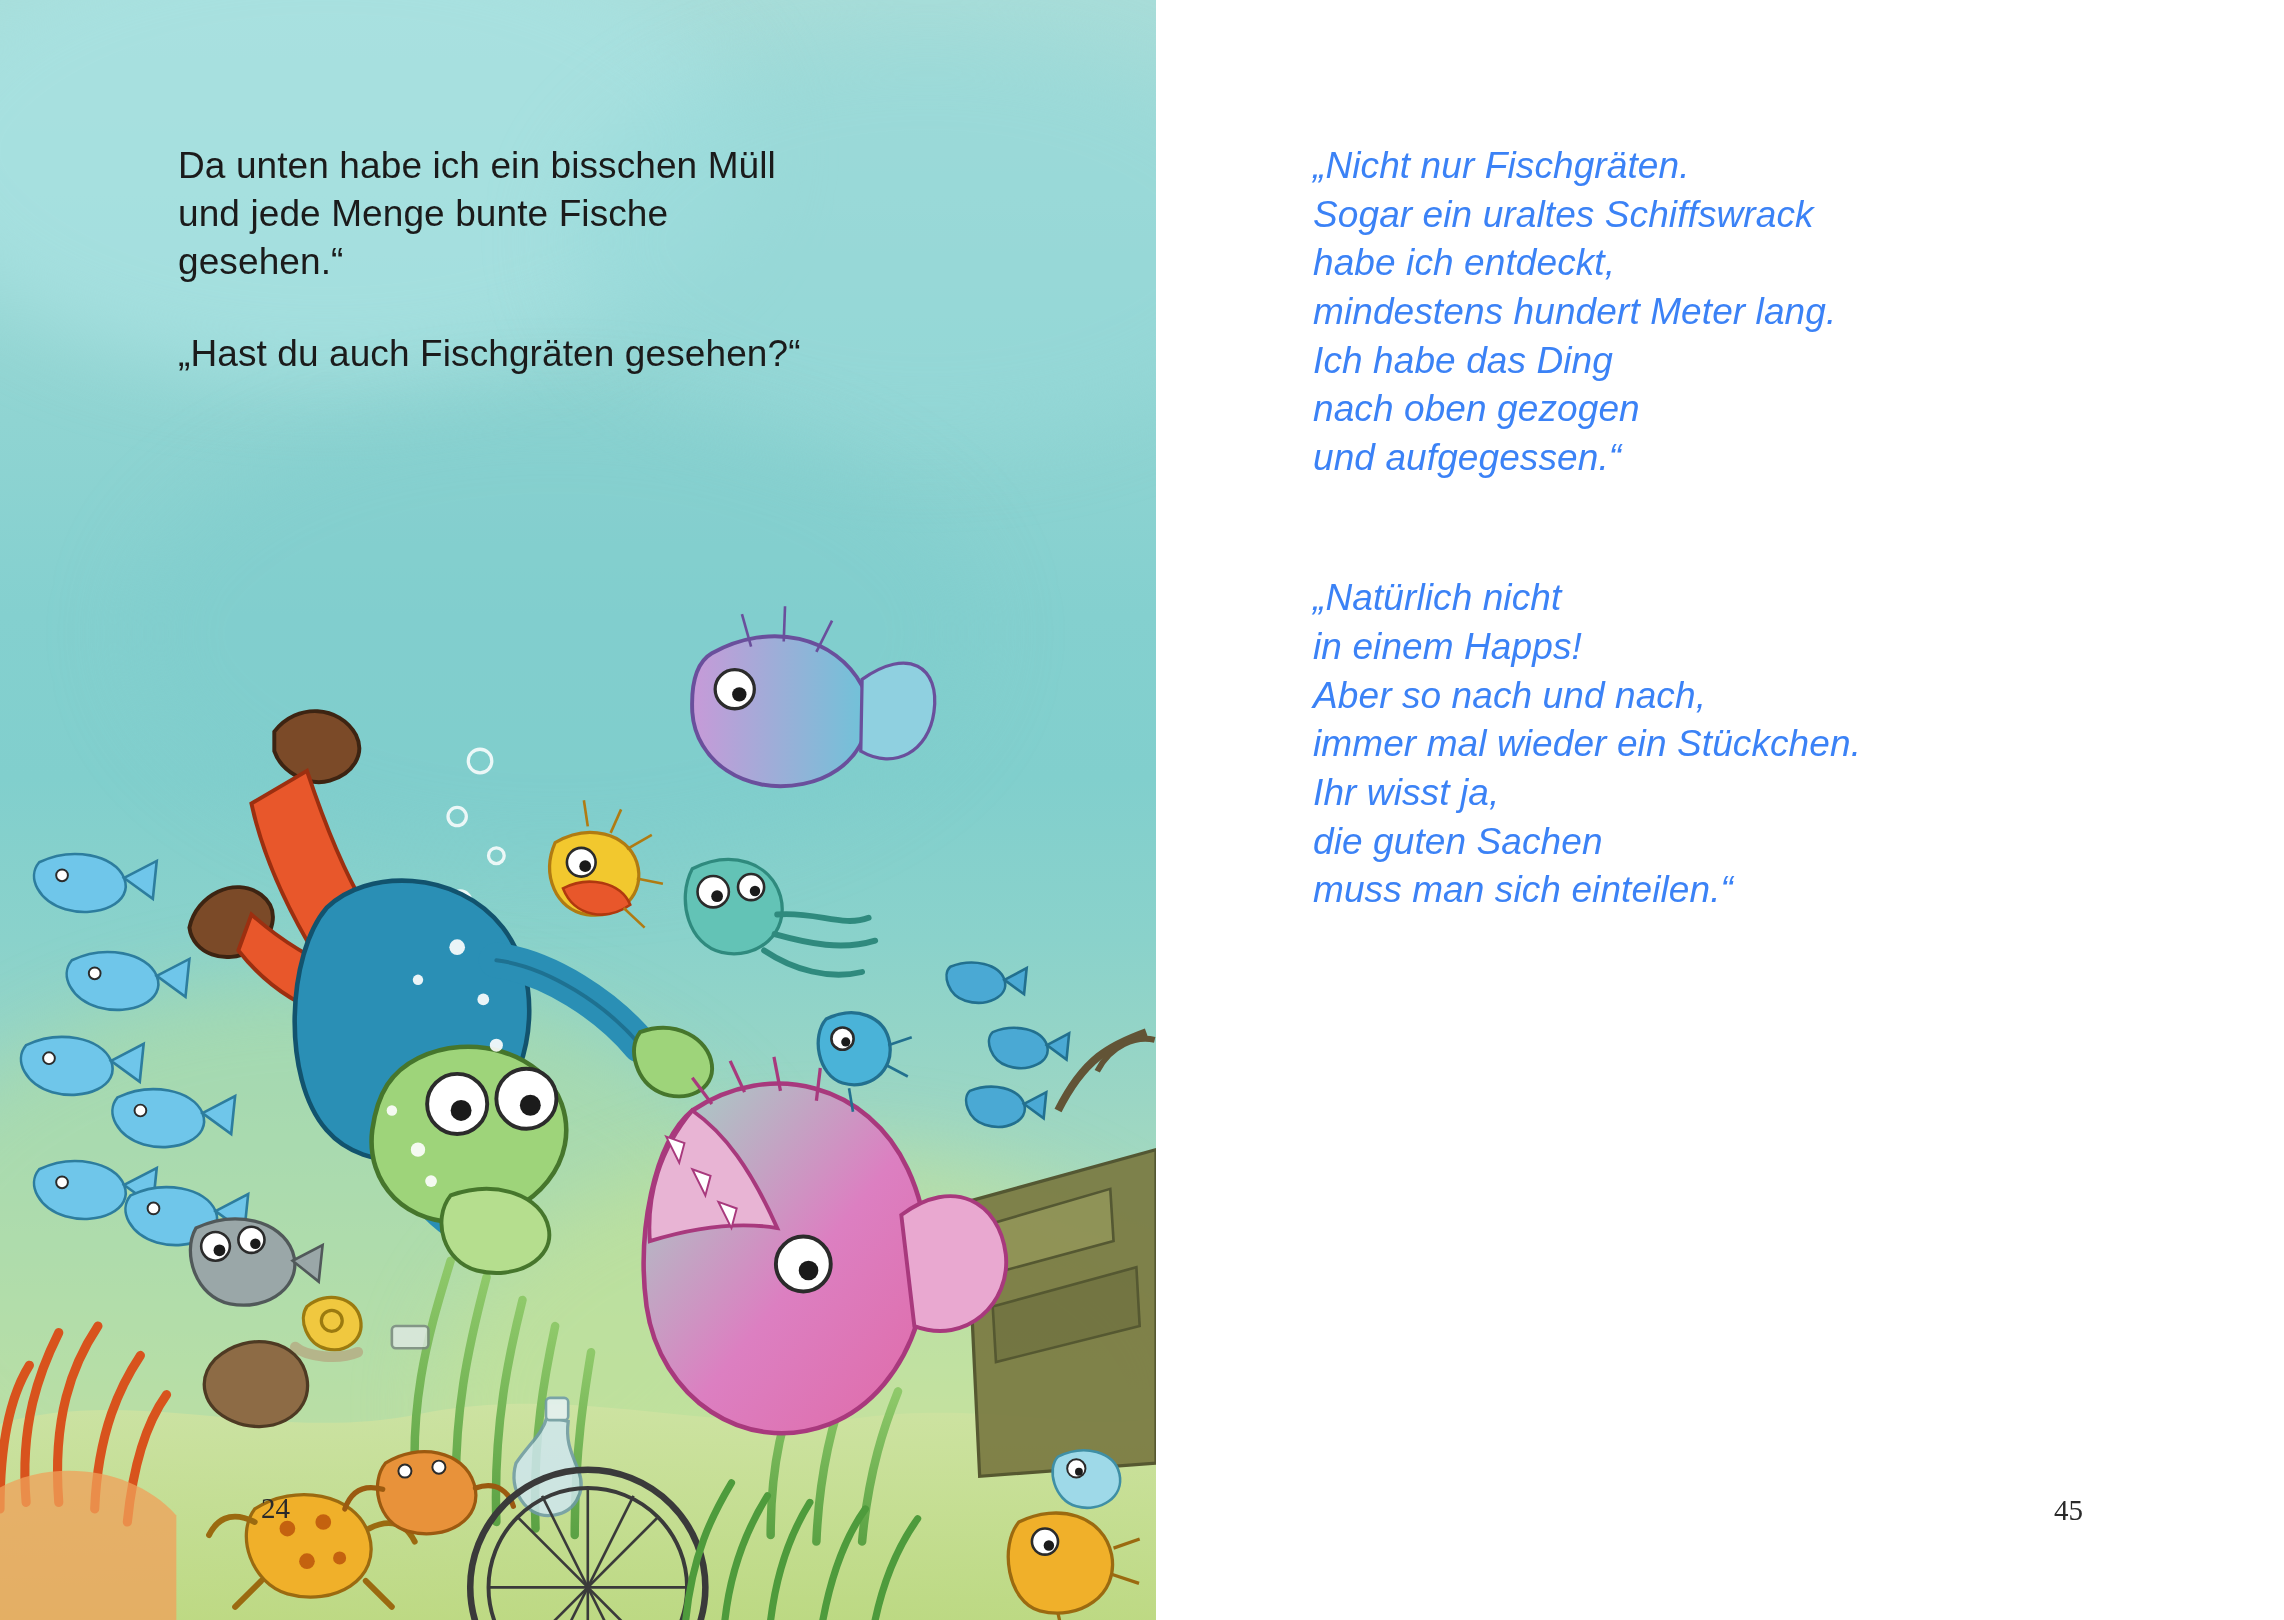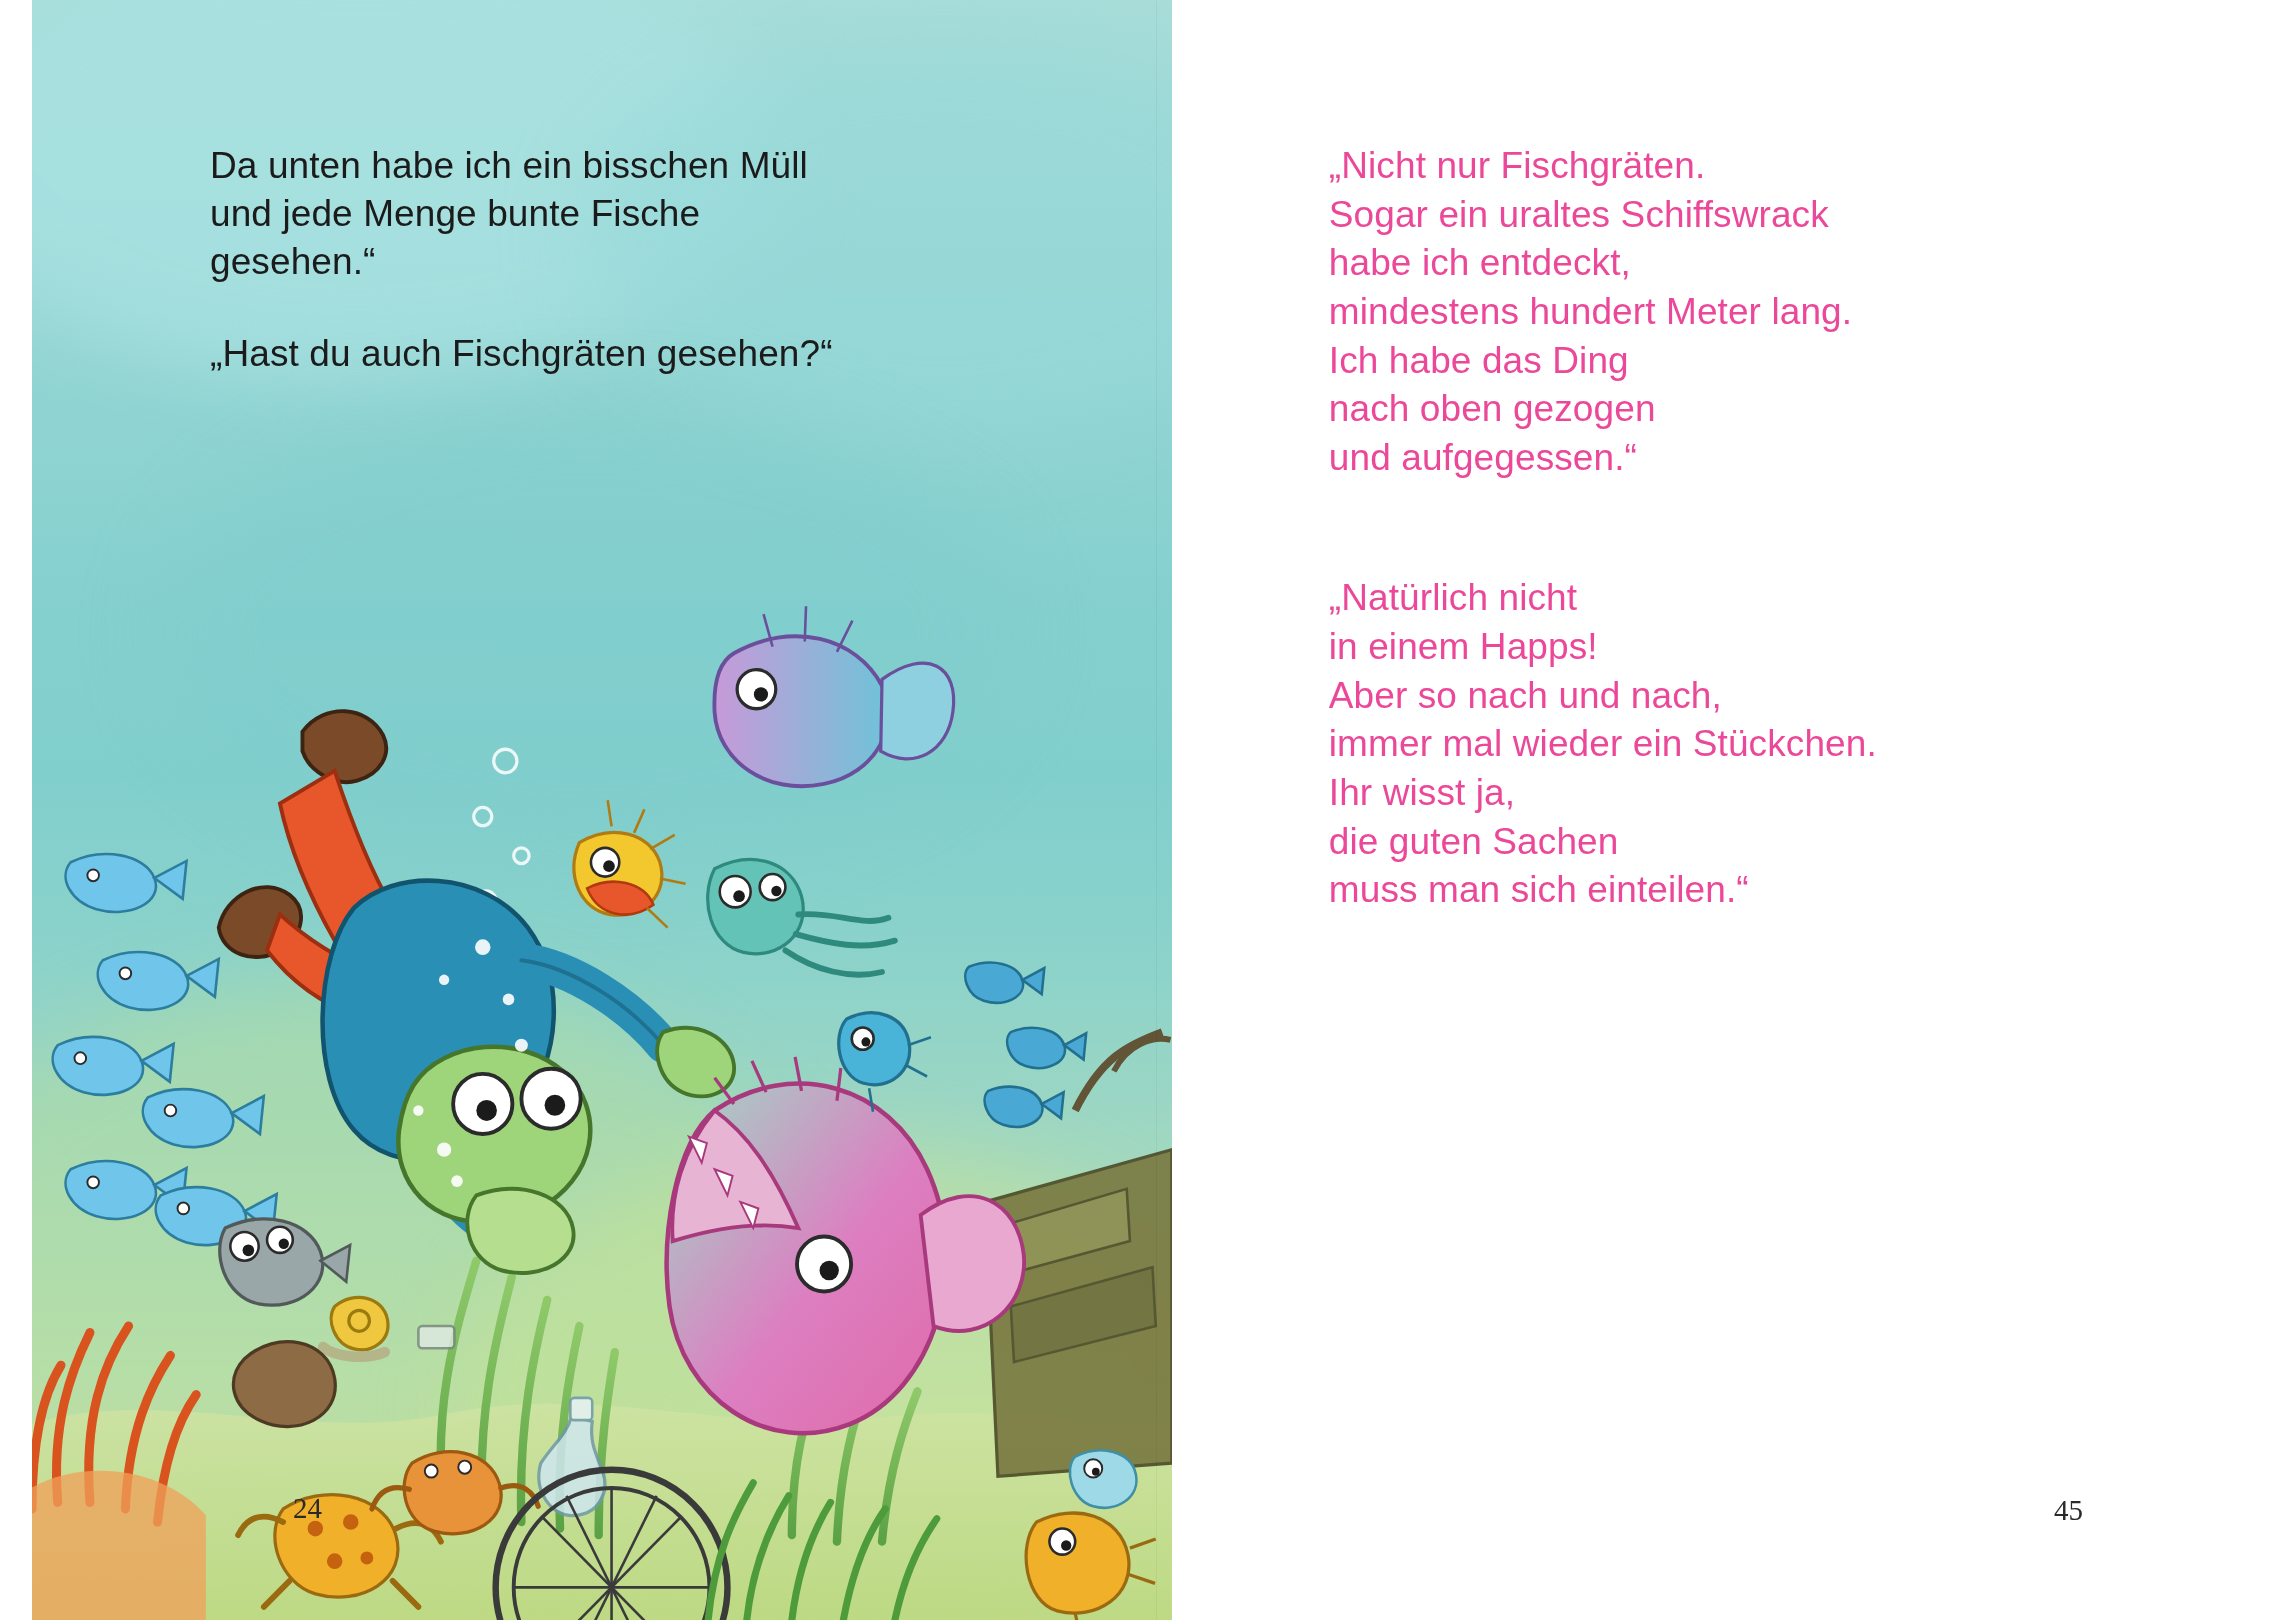--- a/index.html
+++ b/index.html
@@ -12,21 +12,20 @@
     width: 2284px;
     height: 1620px;
     font-family: "Liberation Sans", sans-serif;
     overflow: hidden;
   }
   .spread {
     position: relative;
     width: 2284px;
     height: 1620px;
     display: flex;
-    padding-left: 32px;
   }
 
   
   .page-left {
     position: relative;
     width: 1156px;
     height: 1620px;
     overflow: hidden;
     background: linear-gradient(to bottom,
         #a8ddd9 0%,
@@ -90,22 +89,23 @@
     height: 1620px;
     background: #ffffff;
   }
   .right-text {
     position: absolute;
     left: 157px;
     top: 142px;
     width: 915px;
     font-size: 37px;
     line-height: 1.315;
-    color: #ec4899;
+    color: #3b82f6;
     letter-spacing: 0.1px;
+    font-style: italic;
   }
   .right-text p { margin: 0; }
   .right-text .gap { height: 46px; }
   .page-num-right { right: 201px; bottom: 93px; }
 
   .seam {
     position: absolute;
     left: 1156px; top: 0;
     width: 1.3px; height: 1620px;
     background: rgba(0,0,0,0.04);

